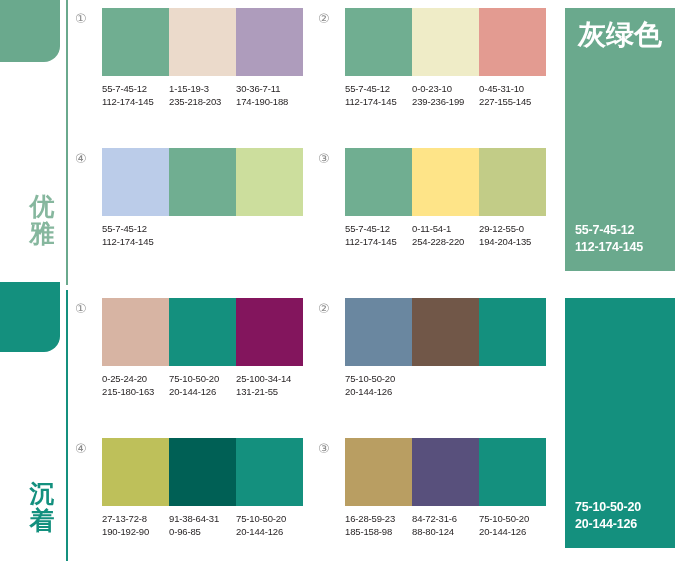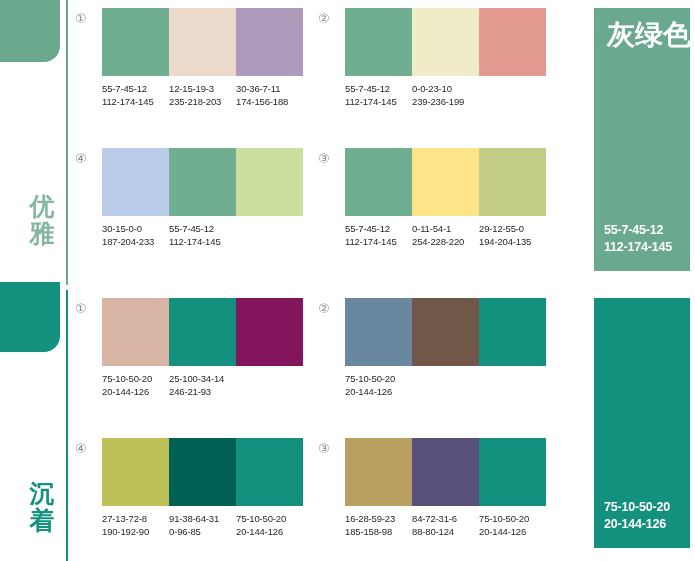--- a/index.html
+++ b/index.html
@@ -97,22 +97,22 @@
     color: #231f20;
     letter-spacing: -0.15px;
     white-space: nowrap;
   }
   .code-cell .cmyk { display: block; }
   .code-cell .rgb  { display: block; }
 
   
   .feature-panel {
     position: absolute;
-    right: 5px;
-    width: 96px;
+    right: 20px;
+    width: 110px;
   }
   .feature-name {
     position: absolute;
     left: 0;
     top: 12px;
     width: 110px;
     text-align: center;
     color: #ffffff;
     font-size: 28px;
     font-weight: bold;
@@ -151,61 +151,61 @@
       <div class="swatch" style="background:#70ae91;"></div>
       <div class="swatch" style="background:#ebdacb;"></div>
       <div class="swatch" style="background:#ae9cbc;"></div>
     </div>
     <div class="codes-row">
       <div class="code-cell">
         <span class="cmyk">55-7-45-12</span>
         <span class="rgb">112-174-145</span>
       </div>
       <div class="code-cell">
-        <span class="cmyk">12-15-19-3</span>
+        <span class="cmyk">1-15-19-3</span>
         <span class="rgb">235-218-203</span>
       </div>
       <div class="code-cell">
         <span class="cmyk">30-36-7-11</span>
-        <span class="rgb">174-156-188</span>
+        <span class="rgb">174-190-188</span>
       </div>
     </div>
   </div>
 
   <div class="group" style="left:318px; top:8px;">
     <div class="group-num">②</div>
     <div class="swatch-row">
       <div class="swatch" style="background:#70ae91;"></div>
       <div class="swatch" style="background:#efecc7;"></div>
       <div class="swatch" style="background:#e39b91;"></div>
     </div>
     <div class="codes-row">
       <div class="code-cell">
         <span class="cmyk">55-7-45-12</span>
         <span class="rgb">112-174-145</span>
       </div>
       <div class="code-cell">
         <span class="cmyk">0-0-23-10</span>
         <span class="rgb">239-236-199</span>
       </div>
+      <div class="code-cell">
+        <span class="cmyk">0-45-31-10</span>
+        <span class="rgb">227-155-145</span>
+      </div>
     </div>
   </div>
 
   <div class="group" style="left:75px; top:148px;">
     <div class="group-num">④</div>
     <div class="swatch-row">
       <div class="swatch" style="background:#bbcce9;"></div>
       <div class="swatch" style="background:#70ae91;"></div>
       <div class="swatch" style="background:#ccde9d;"></div>
     </div>
     <div class="codes-row">
-      <div class="code-cell">
-        <span class="cmyk">30-15-0-0</span>
-        <span class="rgb">187-204-233</span>
-      </div>
       <div class="code-cell">
         <span class="cmyk">55-7-45-12</span>
         <span class="rgb">112-174-145</span>
       </div>
     </div>
   </div>
 
   <div class="group" style="left:318px; top:148px;">
     <div class="group-num">③</div>
     <div class="swatch-row">
@@ -250,26 +250,30 @@
 
   <div class="group" style="left:75px; top:8px;">
     <div class="group-num">①</div>
     <div class="swatch-row">
       <div class="swatch" style="background:#d7b4a3;"></div>
       <div class="swatch" style="background:#14907e;"></div>
       <div class="swatch" style="background:#83155d;"></div>
     </div>
     <div class="codes-row">
       <div class="code-cell">
+        <span class="cmyk">0-25-24-20</span>
+        <span class="rgb">215-180-163</span>
+      </div>
+      <div class="code-cell">
         <span class="cmyk">75-10-50-20</span>
         <span class="rgb">20-144-126</span>
       </div>
       <div class="code-cell">
         <span class="cmyk">25-100-34-14</span>
-        <span class="rgb">246-21-93</span>
+        <span class="rgb">131-21-55</span>
       </div>
     </div>
   </div>
 
   <div class="group" style="left:318px; top:8px;">
     <div class="group-num">②</div>
     <div class="swatch-row">
       <div class="swatch" style="background:#6a87a0;"></div>
       <div class="swatch" style="background:#715748;"></div>
       <div class="swatch" style="background:#14907e;"></div>

